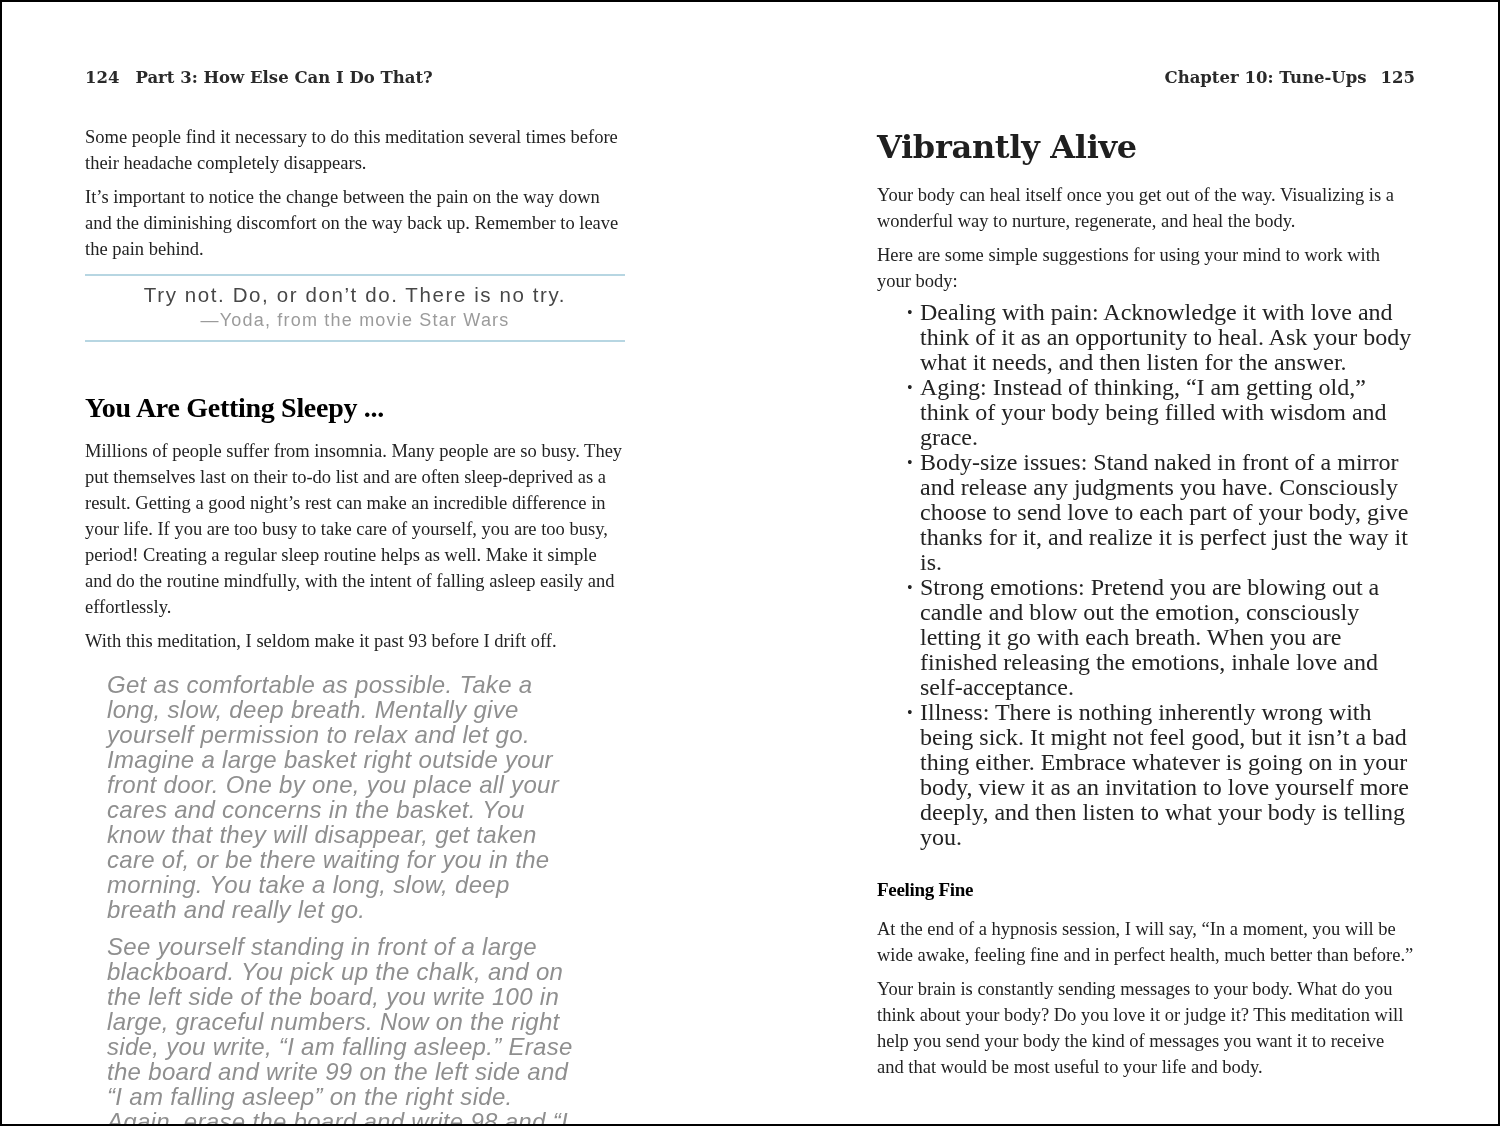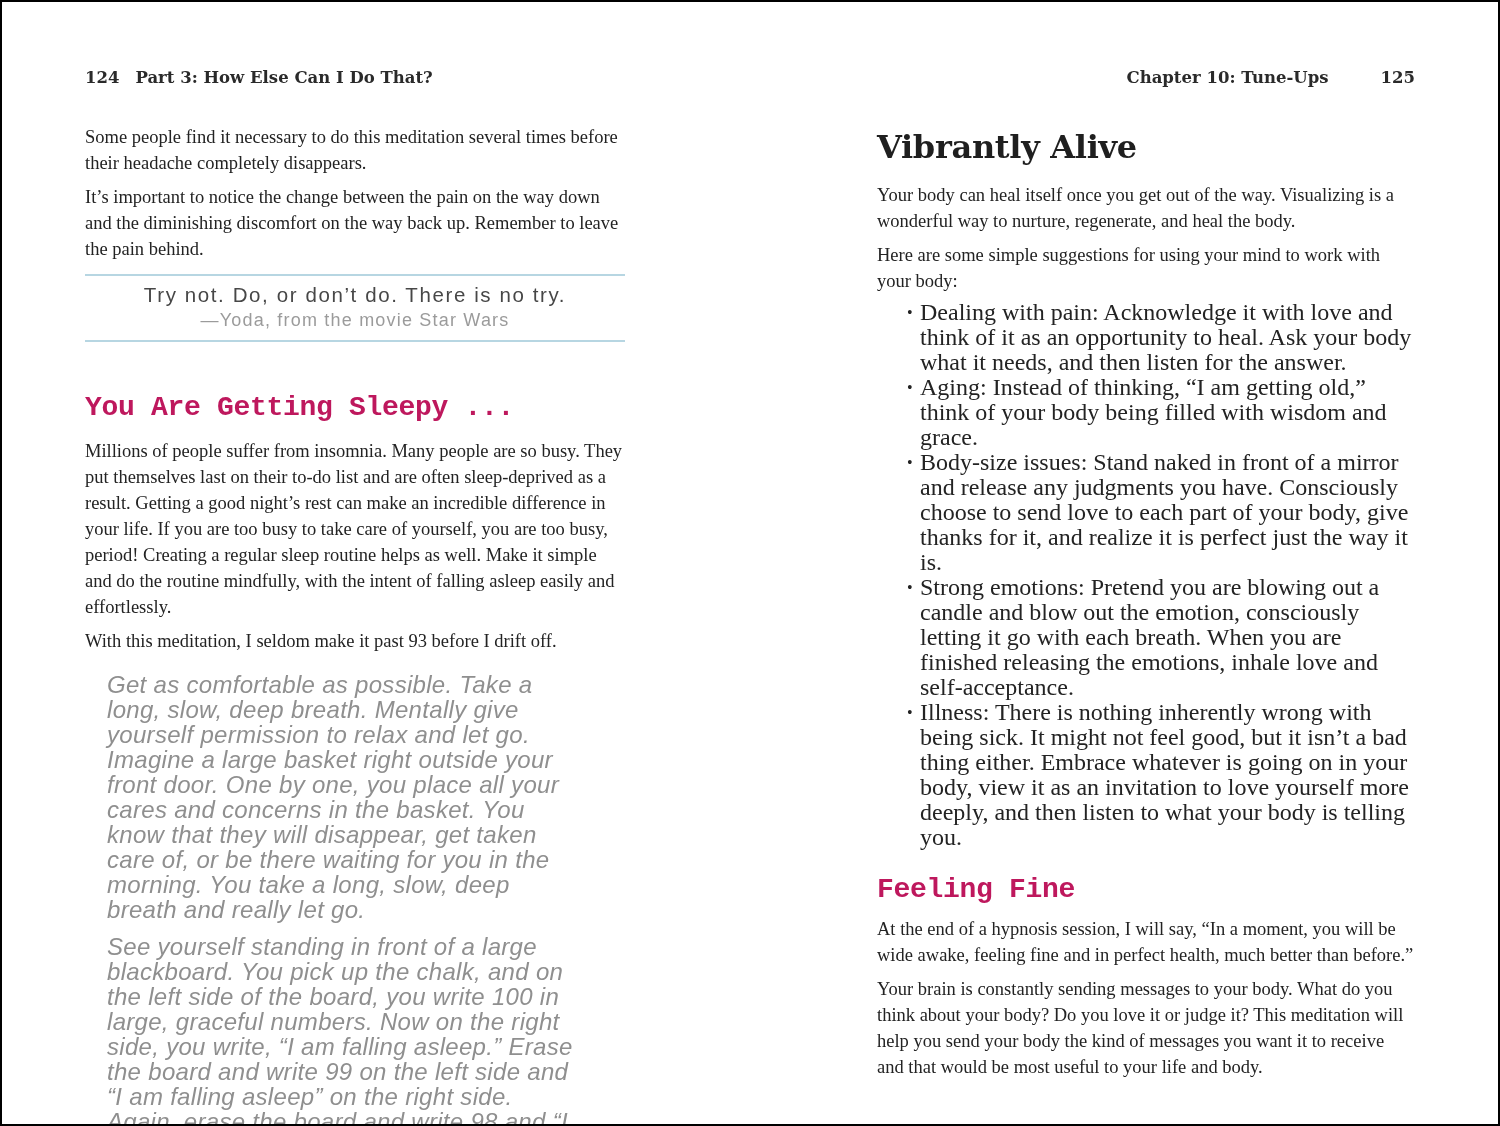--- a/index.html
+++ b/index.html
@@ -21,21 +21,21 @@
   .page-header {
     display: flex;
     align-items: baseline;
     font-family: "DejaVu Serif", serif;
     font-size: 16.5px;
     font-weight: 600;
     line-height: 20px;
     color: #2a2a2a;
   }
   .page-header.left  { justify-content: flex-start; gap: 16px; }
-  .page-header.right { justify-content: flex-end;  gap: 52px; }
+  .page-header.right { justify-content: flex-end;  gap: 14px; }
 
   p.body {
     font-size: 18.5px;
     line-height: 26px;
     margin-top: 8px;
     color: #232323;
   }
   .col-left > p.first { margin-top: 36px; }
 
   .quote-block {
@@ -54,25 +54,25 @@
   }
   .quote-attrib {
     font-family: "Liberation Sans", sans-serif;
     font-size: 18px;
     line-height: 24px;
     letter-spacing: 1.2px;
     color: #9b9b9b;
   }
 
   h2.section {
-    font-family: Liberation Mono, monospace;
+    font-family: Liberation Serif, serif;
     font-size: 28px;
     line-height: 32px;
     font-weight: 700;
-    color: #be185d;
+    color: #000000;
     margin-top: 50px;
     letter-spacing: -0.3px;
   }
   h1.chapter {
     font-family: "DejaVu Serif", serif;
     font-size: 32px;
     line-height: 38px;
     font-weight: 700;
     color: #1f1f1f;
     margin-top: 40px;
@@ -105,21 +105,21 @@
   }
   ul.suggestions li::before {
     content: "\2022";
     position: absolute;
     left: 30px;
     top: 0;
     font-size: 16px;
     color: #232323;
   }
   .after-list { margin-top: 14px; }
-  h2.section.right-h2 { margin-top: 24px; font-size: 28px; }
+  h2.section.right-h2 { margin-top: 24px; font-size: 19px; }
   .col-right h2.section + p.body { margin-top: 10px; }
   .col-right h1.chapter + p.body { margin-top: 16px; }
 </style>
 </head>
 <body>
 
 <div class="sheet">
 
   <div class="col col-left">
     <div class="page-header left">

